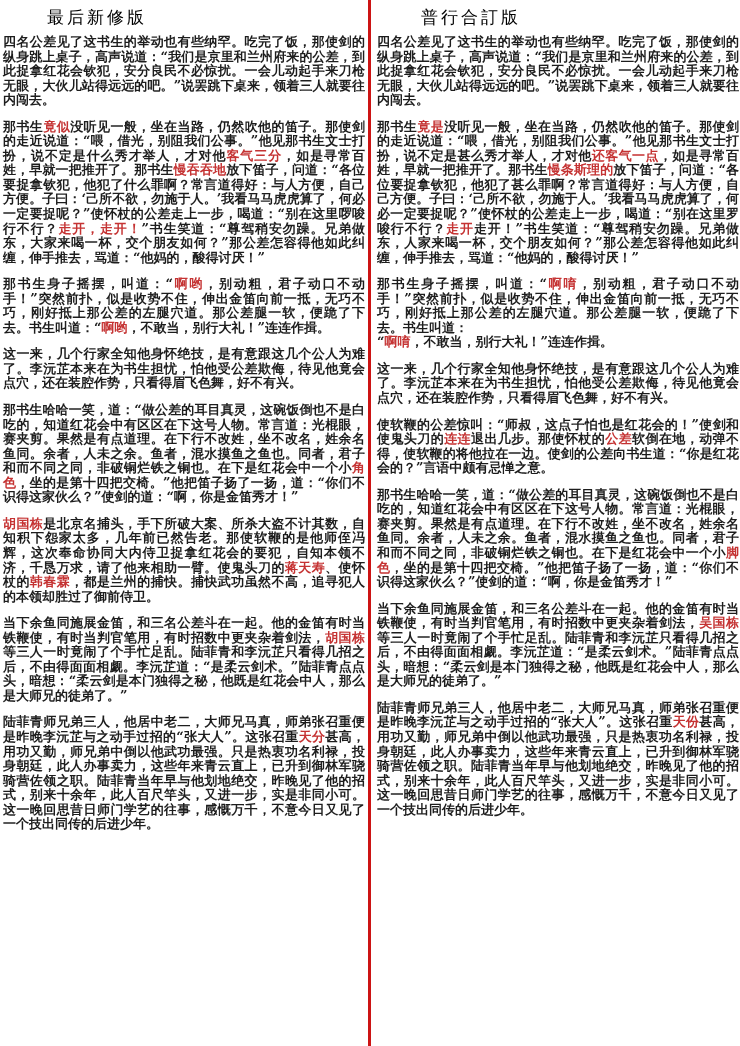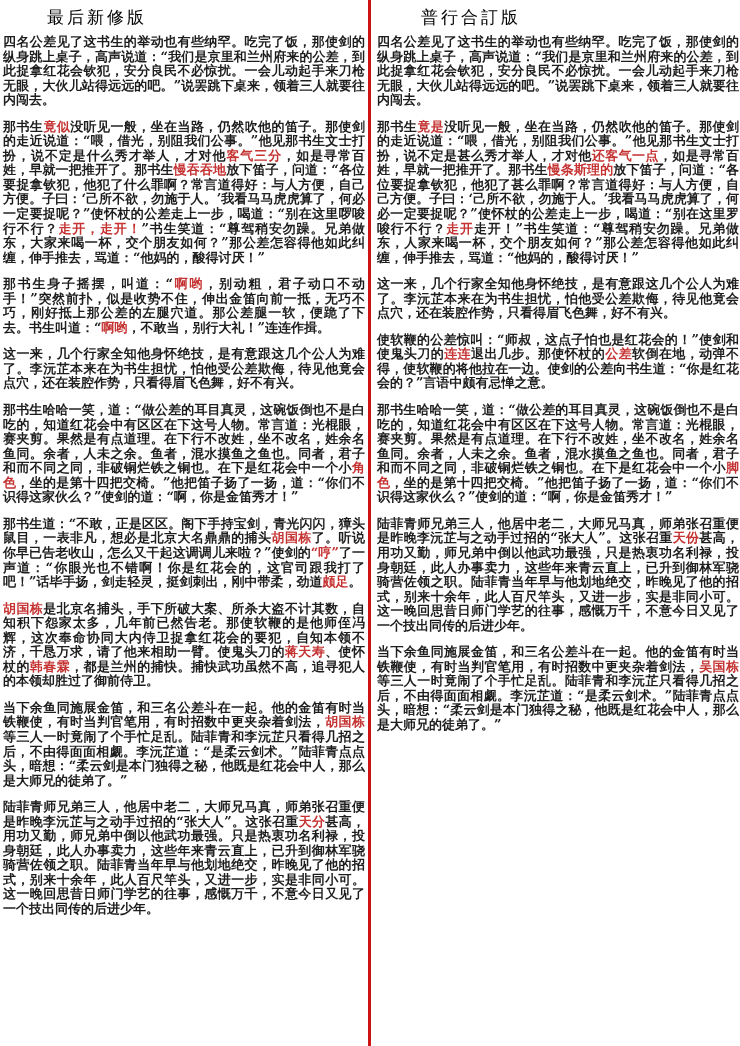--- a/index.html
+++ b/index.html
@@ -32,32 +32,32 @@
 
 <div id="page" style="--bg: #ffffff; --fg: #1d1d1d; --hl: #c53333; --divider: #cc1414;">
   <div class="col" id="col-left">
     <div class="col-title">最后新修版</div>
     <div>
         <p class="para"><span>四名公差见了这书生的举动也有些纳罕。吃完了饭，那使剑的纵身跳上桌子，高声说道：“我们是京里和兰州府来的公差，到此捉拿红花会钦犯，安分良民不必惊扰。一会儿动起手来刀枪无眼，大伙儿站得远远的吧。”说罢跳下桌来，领着三人就要往内闯去。</span></p>
         <p class="para"><span>那书生</span><span class="diff">竟似</span><span>没听见一般，坐在当路，仍然吹他的笛子。那使剑的走近说道：“喂，借光，别阻我们公事。”他见那书生文士打扮，说不定是什么秀才举人，才对他</span><span class="diff">客气三分</span><span>，如是寻常百姓，早就一把推开了。那书生</span><span class="diff">慢吞吞地</span><span>放下笛子，问道：“各位要捉拿钦犯，他犯了什么罪啊？常言道得好：与人方便，自己方便。子曰：‘己所不欲，勿施于人。’我看马马虎虎算了，何必一定要捉呢？”使怀杖的公差走上一步，喝道：“别在这里啰唆行不行？</span><span class="diff">走开，走开！</span><span>”书生笑道：“尊驾稍安勿躁。兄弟做东，大家来喝一杯，交个朋友如何？”那公差怎容得他如此纠缠，伸手推去，骂道：“他妈的，酸得讨厌！”</span></p>
         <p class="para"><span>那书生身子摇摆，叫道：“</span><span class="diff">啊哟</span><span>，别动粗，君子动口不动手！”突然前扑，似是收势不住，伸出金笛向前一抵，无巧不巧，刚好抵上那公差的左腿穴道。那公差腿一软，便跪了下去。书生叫道：“</span><span class="diff">啊哟</span><span>，不敢当，别行大礼！”连连作揖。</span></p>
         <p class="para"><span>这一来，几个行家全知他身怀绝技，是有意跟这几个公人为难了。李沅芷本来在为书生担忧，怕他受公差欺侮，待见他竟会点穴，还在装腔作势，只看得眉飞色舞，好不有兴。</span></p>
         <p class="para"><span>那书生哈哈一笑，道：“做公差的耳目真灵，这碗饭倒也不是白吃的，知道红花会中有区区在下这号人物。常言道：光棍眼，赛夹剪。果然是有点道理。在下行不改姓，坐不改名，姓余名鱼同。余者，人未之余。鱼者，混水摸鱼之鱼也。同者，君子和而不同之同，非破铜烂铁之铜也。在下是红花会中一个小</span><span class="diff">角色</span><span>，坐的是第十四把交椅。”他把笛子扬了一扬，道：“你们不识得这家伙么？”使剑的道：“啊，你是金笛秀才！”</span></p>
-        <p class="para"><span>那书生道：“不敢，正是区区。阁下手持宝剑，青光闪闪，獐头鼠目，一表非凡，想必是北京大名鼎鼎的捕头</span><span class="diff">胡国栋</span><span>了。听说你早已告老收山，怎么又干起这调调儿来啦？”使剑的</span><span class="diff">“哼”</span><span>了一声道：“你眼光也不错啊！你是红花会的，这官司跟我打了吧！”话毕手扬，剑走轻灵，挺剑刺出，刚中带柔，劲道</span><span class="diff">颇足</span><span>。</span></p>
         <p class="para"><span class="diff">胡国栋</span><span>是北京名捕头，手下所破大案、所杀大盗不计其数，自知积下怨家太多，几年前已然告老。那使软鞭的是他师侄冯辉，这次奉命协同大内侍卫捉拿红花会的要犯，自知本领不济，千恳万求，请了他来相助一臂。使鬼头刀的</span><span class="diff">蒋天寿</span><span>、使怀杖的</span><span class="diff">韩春霖</span><span>，都是兰州的捕快。捕快武功虽然不高，追寻犯人的本领却胜过了御前侍卫。</span></p>
         <p class="para"><span>当下余鱼同施展金笛，和三名公差斗在一起。他的金笛有时当铁鞭使，有时当判官笔用，有时招数中更夹杂着剑法，</span><span class="diff">胡国栋</span><span>等三人一时竟闹了个手忙足乱。陆菲青和李沅芷只看得几招之后，不由得面面相觑。李沅芷道：“是柔云剑术。”陆菲青点点头，暗想：“柔云剑是本门独得之秘，他既是红花会中人，那么是大师兄的徒弟了。”</span></p>
         <p class="para"><span>陆菲青师兄弟三人，他居中老二，大师兄马真，师弟张召重便是昨晚李沅芷与之动手过招的“张大人”。这张召重</span><span class="diff">天分</span><span>甚高，用功又勤，师兄弟中倒以他武功最强。只是热衷功名利禄，投身朝廷，此人办事卖力，这些年来青云直上，已升到御林军骁骑营佐领之职。陆菲青当年早与他划地绝交，昨晚见了他的招式，别来十余年，此人百尺竿头，又进一步，实是非同小可。这一晚回思昔日师门学艺的往事，感慨万千，不意今日又见了一个技出同传的后进少年。</span></p>
       </div>
   </div>
   <div id="divider"></div>
   <div class="col" id="col-right">
     <div class="col-title">普行合訂版</div>
     <div>
         <p class="para"><span>四名公差见了这书生的举动也有些纳罕。吃完了饭，那使剑的纵身跳上桌子，高声说道：“我们是京里和兰州府来的公差，到此捉拿红花会钦犯，安分良民不必惊扰。一会儿动起手来刀枪无眼，大伙儿站得远远的吧。”说罢跳下桌来，领着三人就要往内闯去。</span></p>
         <p class="para"><span>那书生</span><span class="diff">竟是</span><span>没听见一般，坐在当路，仍然吹他的笛子。那使剑的走近说道：“喂，借光，别阻我们公事。”他见那书生文士打扮，说不定是甚么秀才举人，才对他</span><span class="diff">还客气一点</span><span>，如是寻常百姓，早就一把推开了。那书生</span><span class="diff">慢条斯理的</span><span>放下笛子，问道：“各位要捉拿钦犯，他犯了甚么罪啊？常言道得好：与人方便，自己方便。子曰：‘己所不欲，勿施于人。’我看马马虎虎算了，何必一定要捉呢？”使怀杖的公差走上一步，喝道：“别在这里罗唆行不行？</span><span class="diff">走开</span><span>走开！”书生笑道：“尊驾稍安勿躁。兄弟做东，人家来喝一杯，交个朋友如何？”那公差怎容得他如此纠缠，伸手推去，骂道：“他妈的，酸得讨厌！”</span></p>
+        <p class="para"><span>那书生身子摇摆，叫道：“</span><span class="diff">啊唷</span><span>，别动粗，君子动口不动手！”突然前扑，似是收势不住，伸出金笛向前一抵，无巧不巧，刚好抵上那公差的左腿穴道。那公差腿一软，便跪了下去。书生叫道：</span><br><span>“</span><span class="diff">啊唷</span><span>，不敢当，别行大礼！”连连作揖。</span></p>
         <p class="para"><span>这一来，几个行家全知他身怀绝技，是有意跟这几个公人为难了。李沅芷本来在为书生担忧，怕他受公差欺侮，待见他竟会点穴，还在装腔作势，只看得眉飞色舞，好不有兴。</span></p>
         <p class="para"><span>使软鞭的公差惊叫：“师叔，这点子怕也是红花会的！”使剑和使鬼头刀的</span><span class="diff">连连</span><span>退出几步。那使怀杖的</span><span class="diff">公差</span><span>软倒在地，动弹不得，使软鞭的将他拉在一边。使剑的公差向书生道：“你是红花会的？”言语中颇有忌惮之意。</span></p>
         <p class="para"><span>那书生哈哈一笑，道：“做公差的耳目真灵，这碗饭倒也不是白吃的，知道红花会中有区区在下这号人物。常言道：光棍眼，赛夹剪。果然是有点道理。在下行不改姓，坐不改名，姓余名鱼同。余者，人未之余。鱼者，混水摸鱼之鱼也。同者，君子和而不同之同，非破铜烂铁之铜也。在下是红花会中一个小</span><span class="diff">脚色</span><span>，坐的是第十四把交椅。”他把笛子扬了一扬，道：“你们不识得这家伙么？”使剑的道：“啊，你是金笛秀才！”</span></p>
+        <p class="para"><span>当下余鱼同施展金笛，和三名公差斗在一起。他的金笛有时当铁鞭使，有时当判官笔用，有时招数中更夹杂着剑法，</span><span class="diff">吴国栋</span><span>等三人一时竟闹了个手忙足乱。陆菲青和李沅芷只看得几招之后，不由得面面相觑。李沅芷道：“是柔云剑术。”陆菲青点点头，暗想：“柔云剑是本门独得之秘，他既是红花会中人，那么是大师兄的徒弟了。”</span></p>
         <p class="para"><span>陆菲青师兄弟三人，他居中老二，大师兄马真，师弟张召重便是昨晚李沅芷与之动手过招的“张大人”。这张召重</span><span class="diff">天份</span><span>甚高，用功又勤，师兄弟中倒以他武功最强，只是热衷功名利禄，投身朝廷，此人办事卖力，这些年来青云直上，已升到御林军骁骑营佐领之职。陆菲青当年早与他划地绝交，昨晚见了他的招式，别来十余年，此人百尺竿头，又进一步，实是非同小可。这一晚回思昔日师门学艺的往事，感慨万千，不意今日又见了一个技出同传的后进少年。</span></p>
-        <p class="para"><span>当下余鱼同施展金笛，和三名公差斗在一起。他的金笛有时当铁鞭使，有时当判官笔用，有时招数中更夹杂着剑法，</span><span class="diff">吴国栋</span><span>等三人一时竟闹了个手忙足乱。陆菲青和李沅芷只看得几招之后，不由得面面相觑。李沅芷道：“是柔云剑术。”陆菲青点点头，暗想：“柔云剑是本门独得之秘，他既是红花会中人，那么是大师兄的徒弟了。”</span></p>
       </div>
   </div>
 </div>
 
 </body></html>

